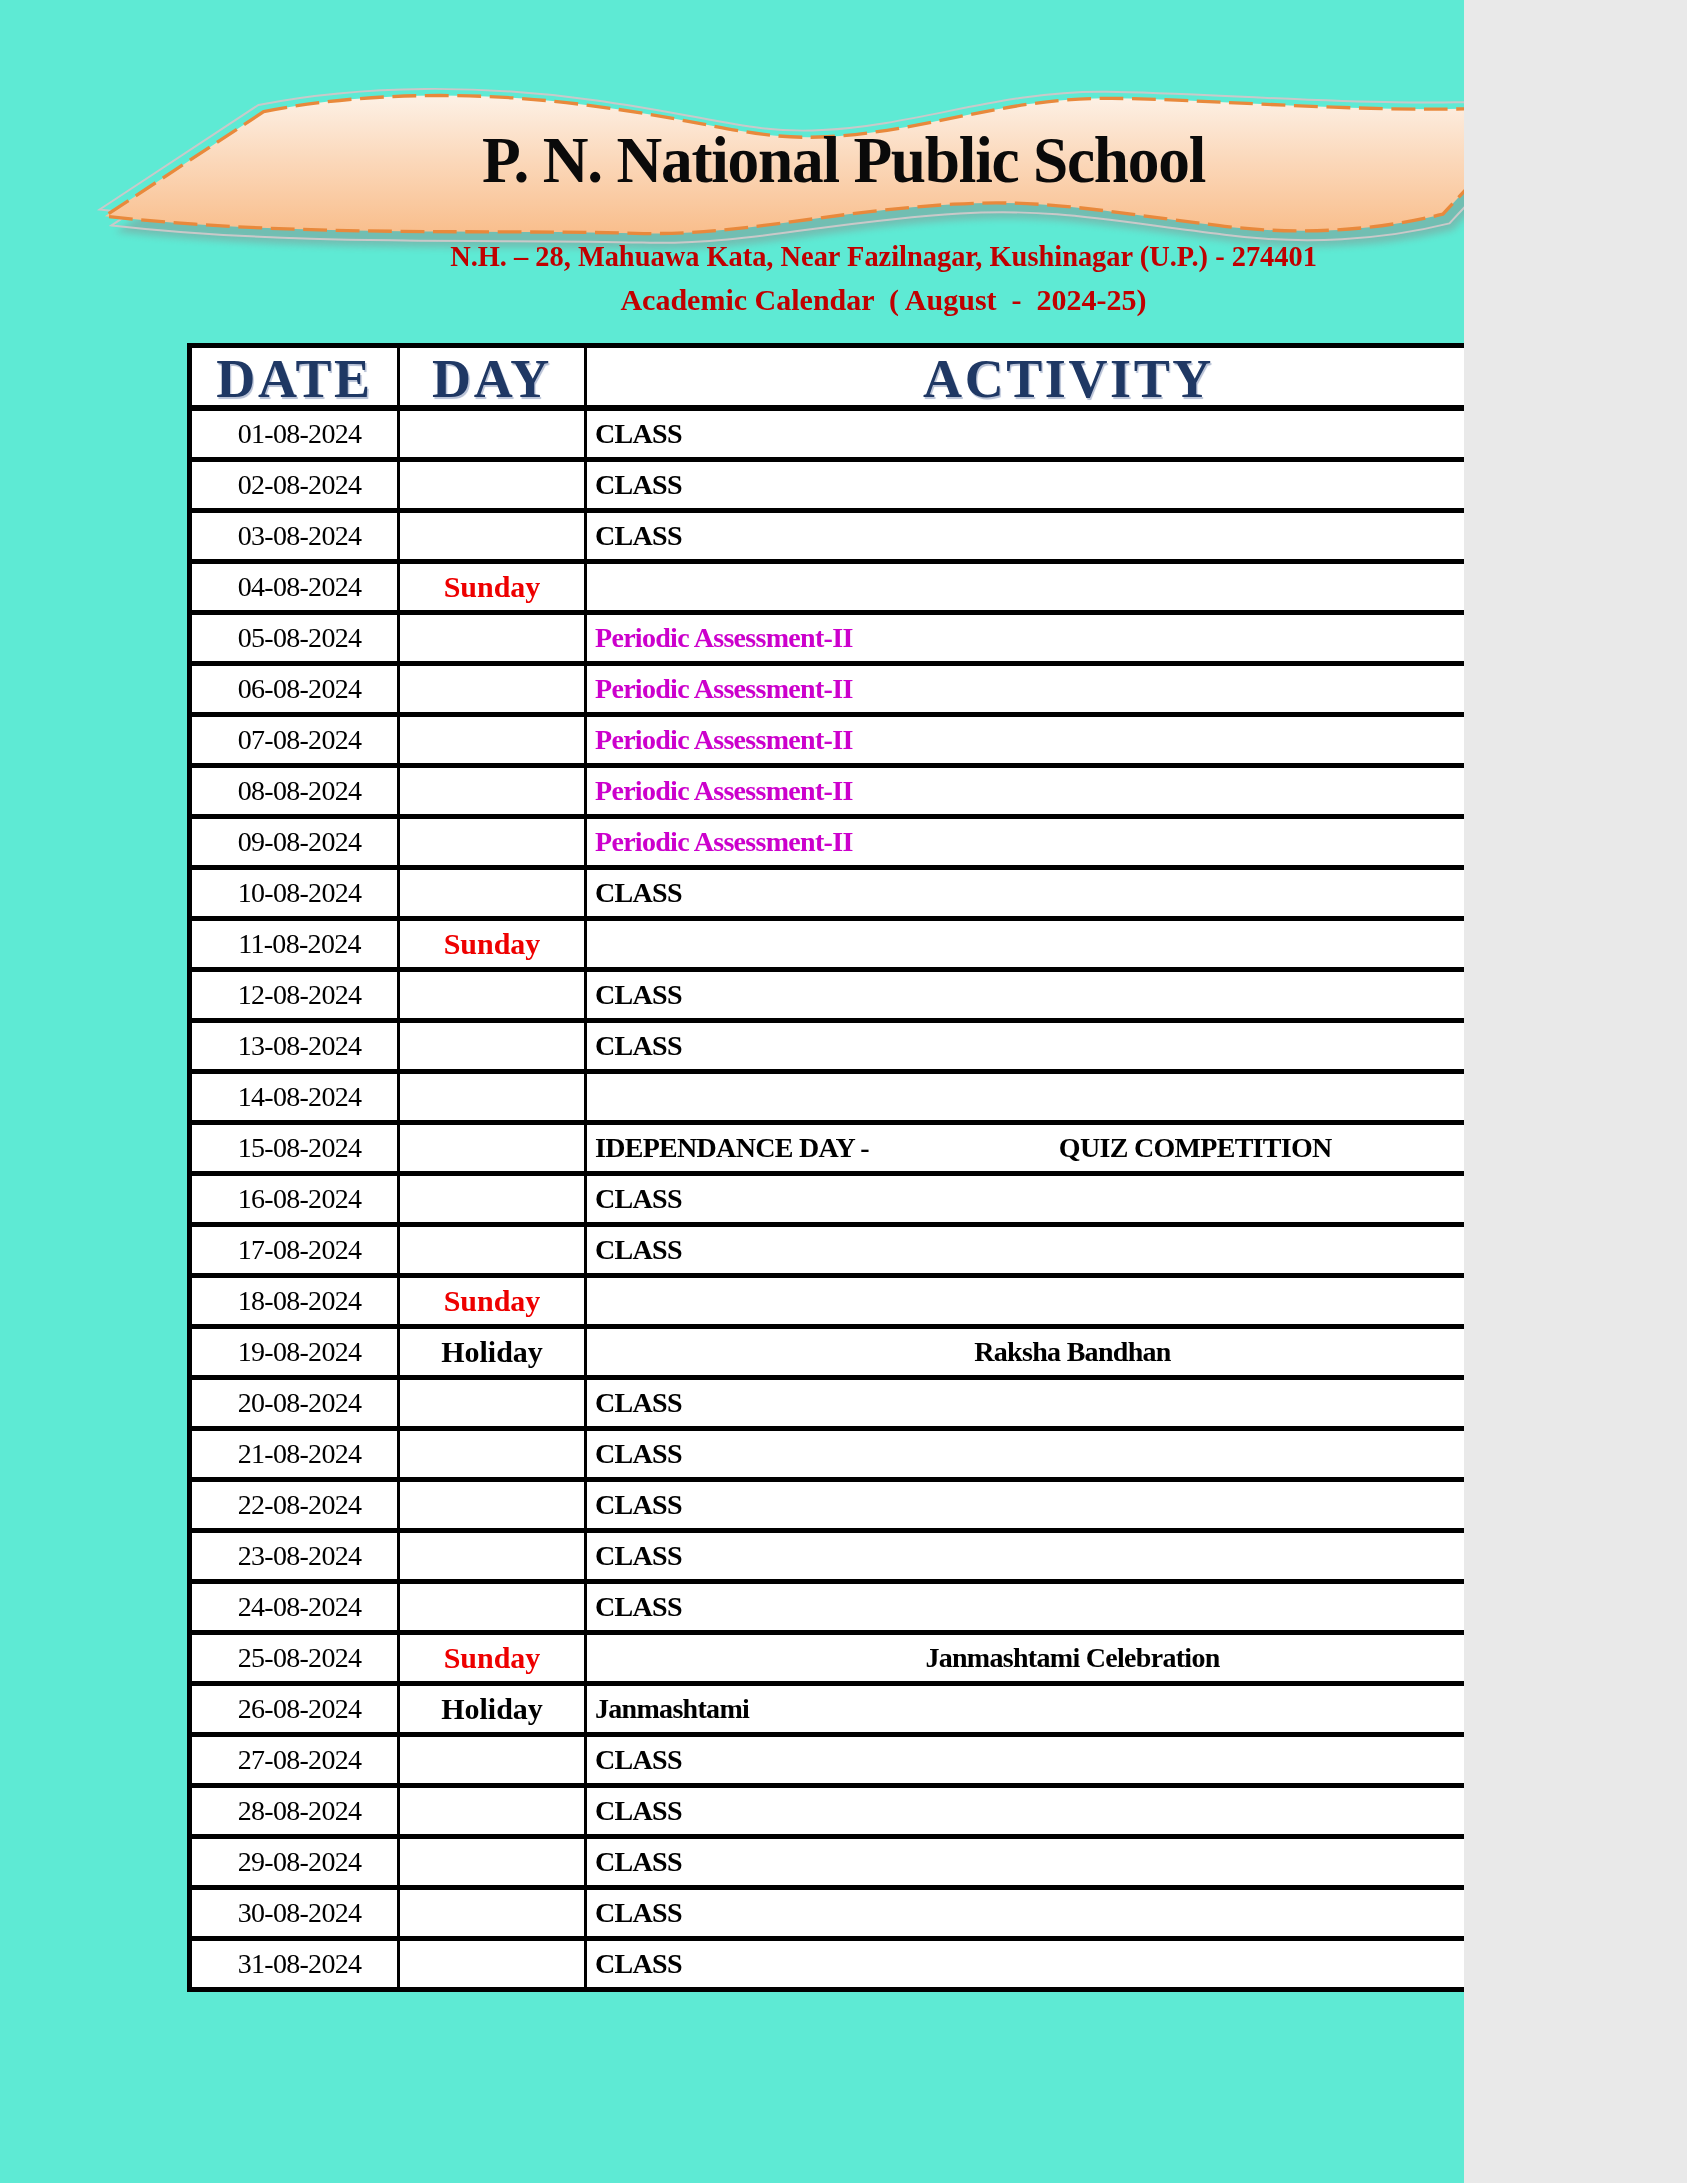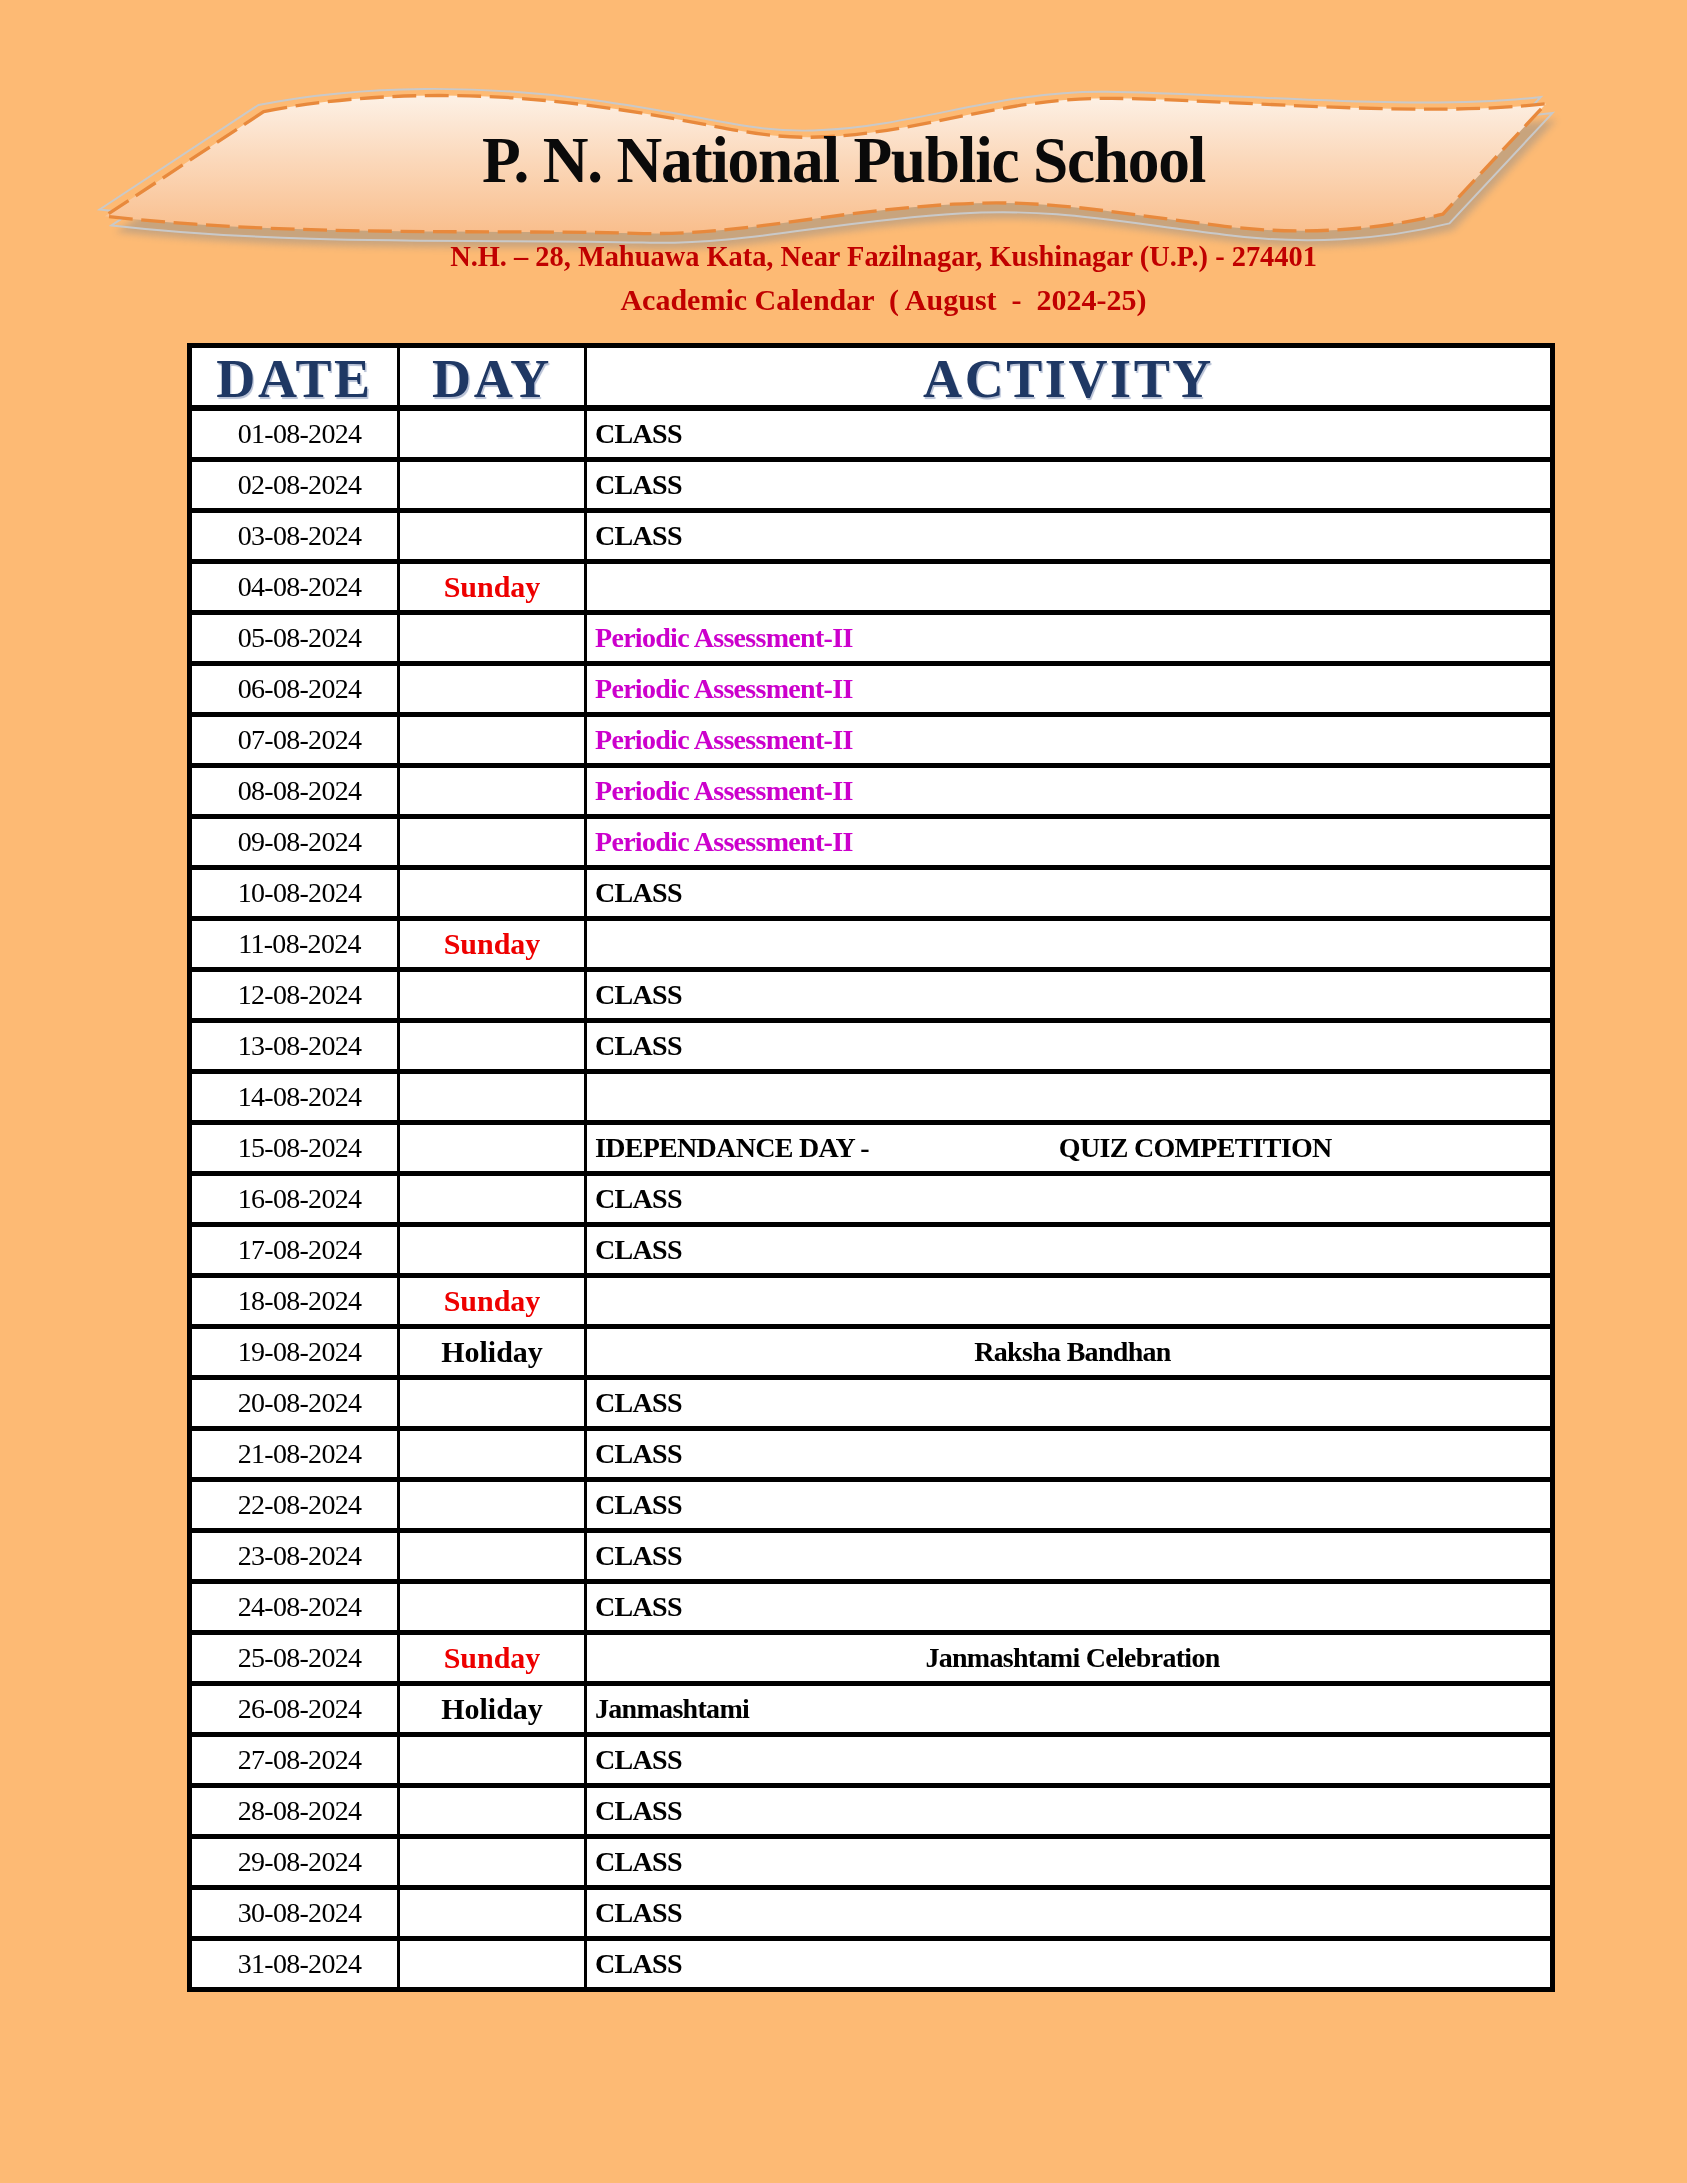--- a/index.html
+++ b/index.html
@@ -1,19 +1,19 @@
 <!DOCTYPE html>
 <html style="font-size:10.6px"><head>
 <meta charset="utf-8">
 <style>
   html,body{margin:0;padding:0;background:#e9e9e9;}
   .page{
     position:relative;
-    width:1687px;height:2183px;
-    background:#fdba74;
+    width:1464px;height:2183px;
+    background:#5eead4;
     font-family:"Liberation Serif", serif;
     overflow:hidden;
   }
   
   .banner-svg{position:absolute;left:93px;top:77px;overflow:visible;}
   .school-title{
     position:absolute;left:0;top:122px;width:1687px;
     text-align:center;
     font-size:66px;font-weight:bold;color:#0a0a0a;
     letter-spacing:-1.3px;

